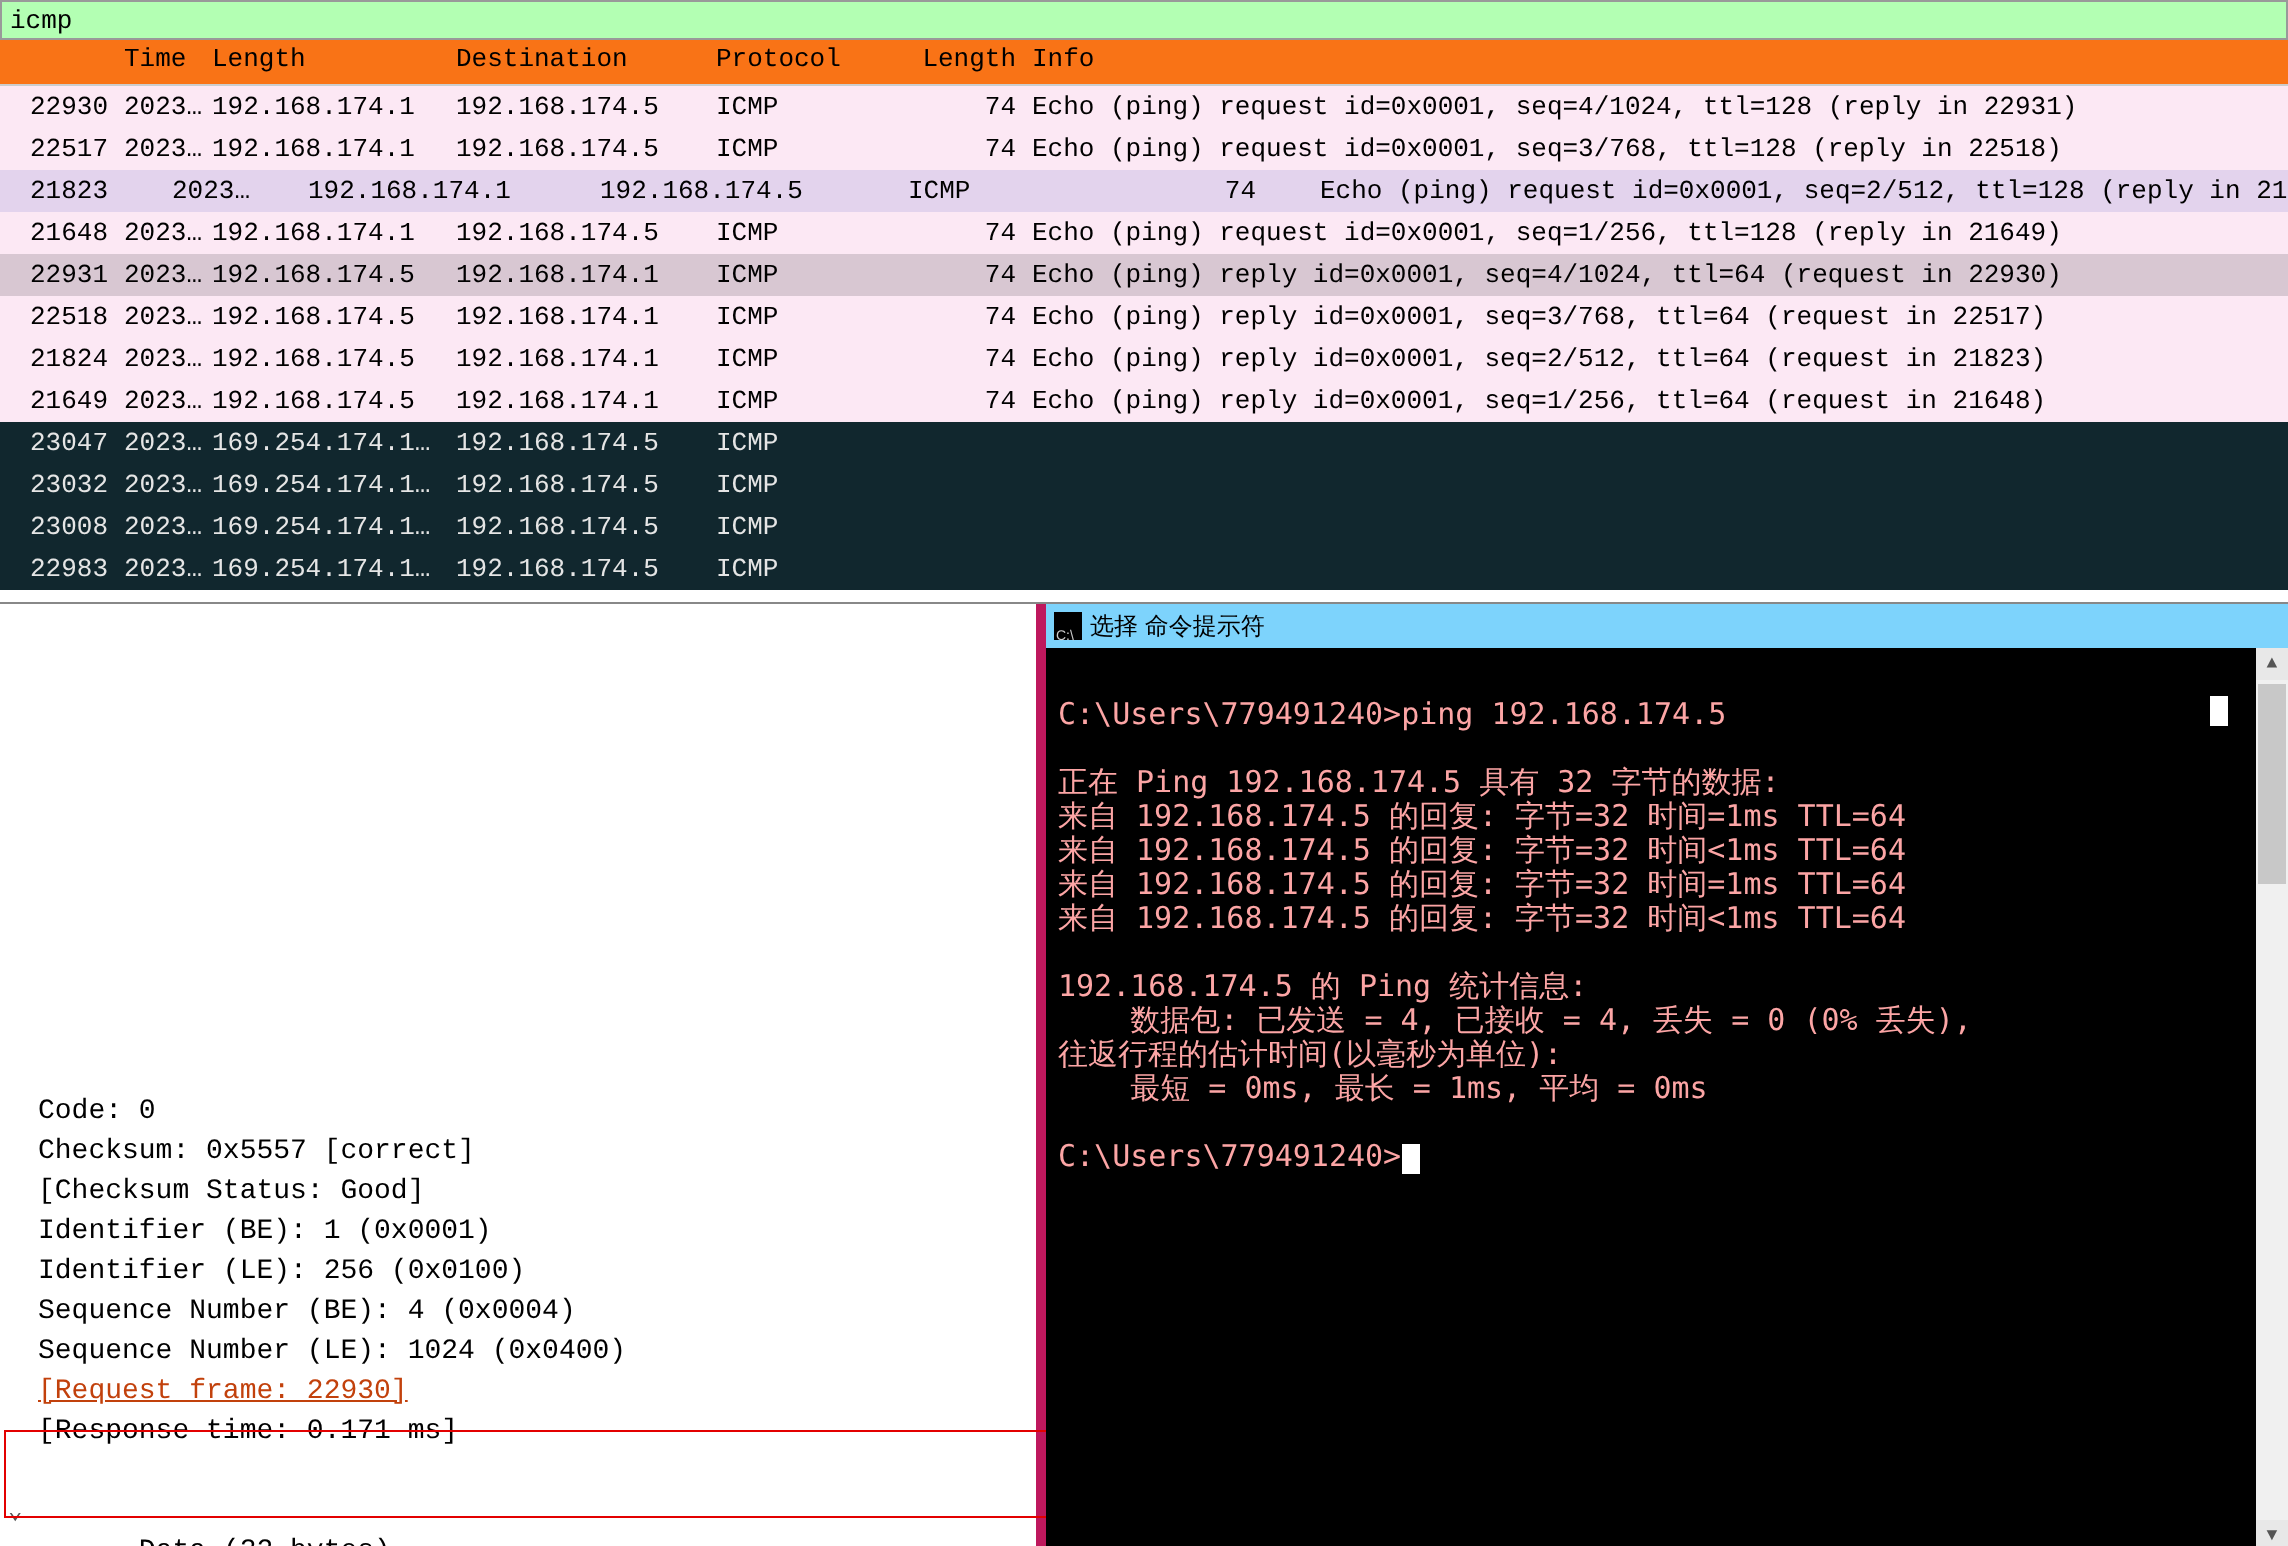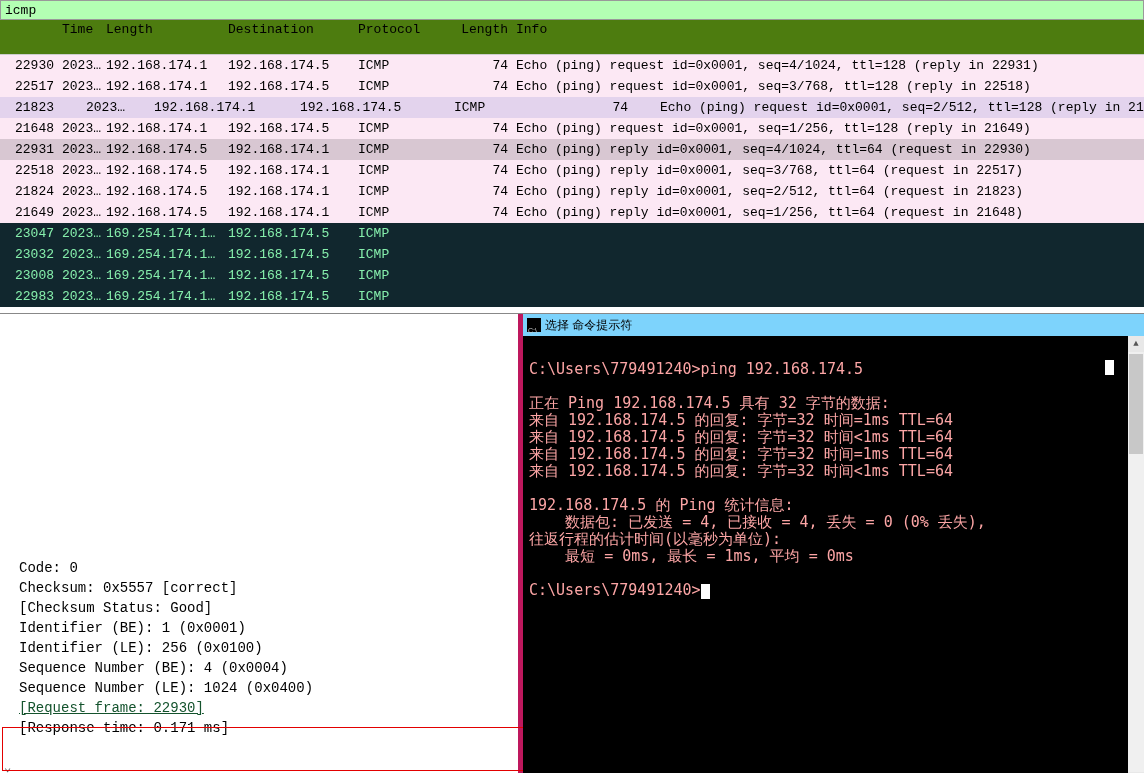--- a/index.html
+++ b/index.html
@@ -21,24 +21,24 @@
   .filter-input {
     background: transparent;
     border: none;
     outline: none;
     font-family: inherit;
     font-size: 13px;
     width: 100%;
   }
   .packet-header {
     display: flex;
-    background: #4d7c0f;
+    background: #f97316;
     border-bottom: 1px solid #ccc;
     padding: 2px 0;
-    height: 35px;
+    height: 23px;
   }
   .packet-header div, .packet-row div.cell {
     overflow: hidden;
     white-space: nowrap;
     padding: 0 4px;
   }
   .col-no { width: 58px; text-align: right; }
   .col-time { width: 44px; }
   .col-source { width: 122px; }
   .col-dest { width: 130px; }
@@ -51,37 +51,37 @@
   }
   .packet-row {
     display: flex;
     height: 21px;
     line-height: 21px;
     cursor: pointer;
   }
   .packet-row.pink-light { background: #fce8f4; }
   .packet-row.pink-selected { background: #e3d3ed; gap: 24px; }
   .packet-row.gray-selected { background: #d8c7d2; }
-  .packet-row.dark { background: #11272e; color: #86efac; }
+  .packet-row.dark { background: #11272e; color: #e5e5e5; }
   .lower-area {
     display: flex;
     height: 475px;
     border-top: 1px solid #888;
   }
   .detail-pane {
     width: 523px;
     padding: 8px 4px 12px 4px;
     font-family: "Consolas","Courier New",monospace;
     font-size: 14px;
     line-height: 20px;
     border-right: 5px solid #be185d;
     position: relative;
   }
   .detail-pane .line { white-space: pre; padding-left: 15px; }
-  .detail-pane .link { color: #14532d; text-decoration: underline; cursor:pointer; }
+  .detail-pane .link { color: #c2410c; text-decoration: underline; cursor:pointer; }
   .red-box {
     position: absolute;
     border: 1.5px solid #e30000;
     pointer-events: none;
   }
   .expand-toggle {
     position: absolute;
     left: 0px;
     cursor: pointer;
     user-select: none;

